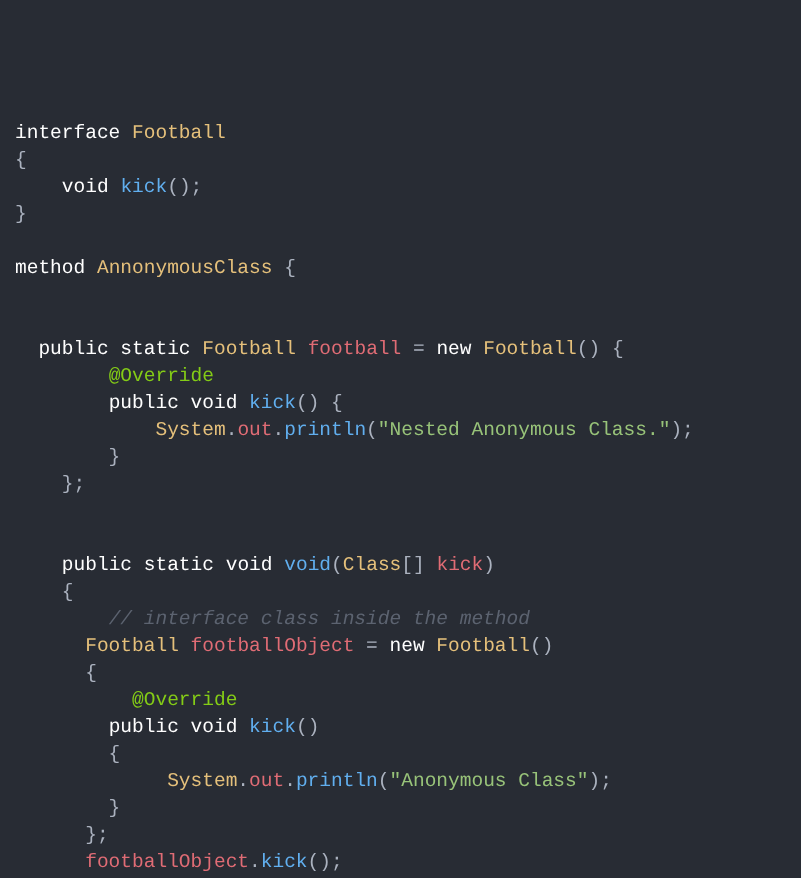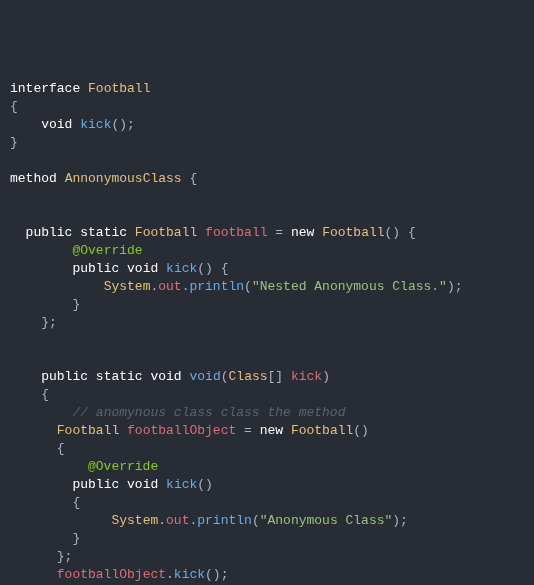--- a/index.html
+++ b/index.html
@@ -39,21 +39,21 @@
   <span class="kw">public</span> <span class="kw">static</span> <span class="type">Football</span> <span class="var">football</span> = <span class="kw">new</span> <span class="type">Football</span>() {
         <span class="ann">@Override</span>
         <span class="kw">public</span> <span class="kw">void</span> <span class="fn">kick</span>() {
             <span class="type">System</span>.<span class="var">out</span>.<span class="fn">println</span>(<span class="str">"Nested Anonymous Class."</span>);
         }
     };
 
 
     <span class="kw">public</span> <span class="kw">static</span> <span class="kw">void</span> <span class="fn">void</span>(<span class="type">Class</span>[] <span class="var">kick</span>)
     {
-        <span class="cmt">// anomynous class class the method</span>
+        <span class="cmt">// interface class inside the method</span>
       <span class="type">Football</span> <span class="var">footballObject</span> = <span class="kw">new</span> <span class="type">Football</span>()
       {
           <span class="ann">@Override</span>
         <span class="kw">public</span> <span class="kw">void</span> <span class="fn">kick</span>()
         {
              <span class="type">System</span>.<span class="var">out</span>.<span class="fn">println</span>(<span class="str">"Anonymous Class"</span>);
         }
       };
       <span class="var">footballObject</span>.<span class="fn">kick</span>();
 

